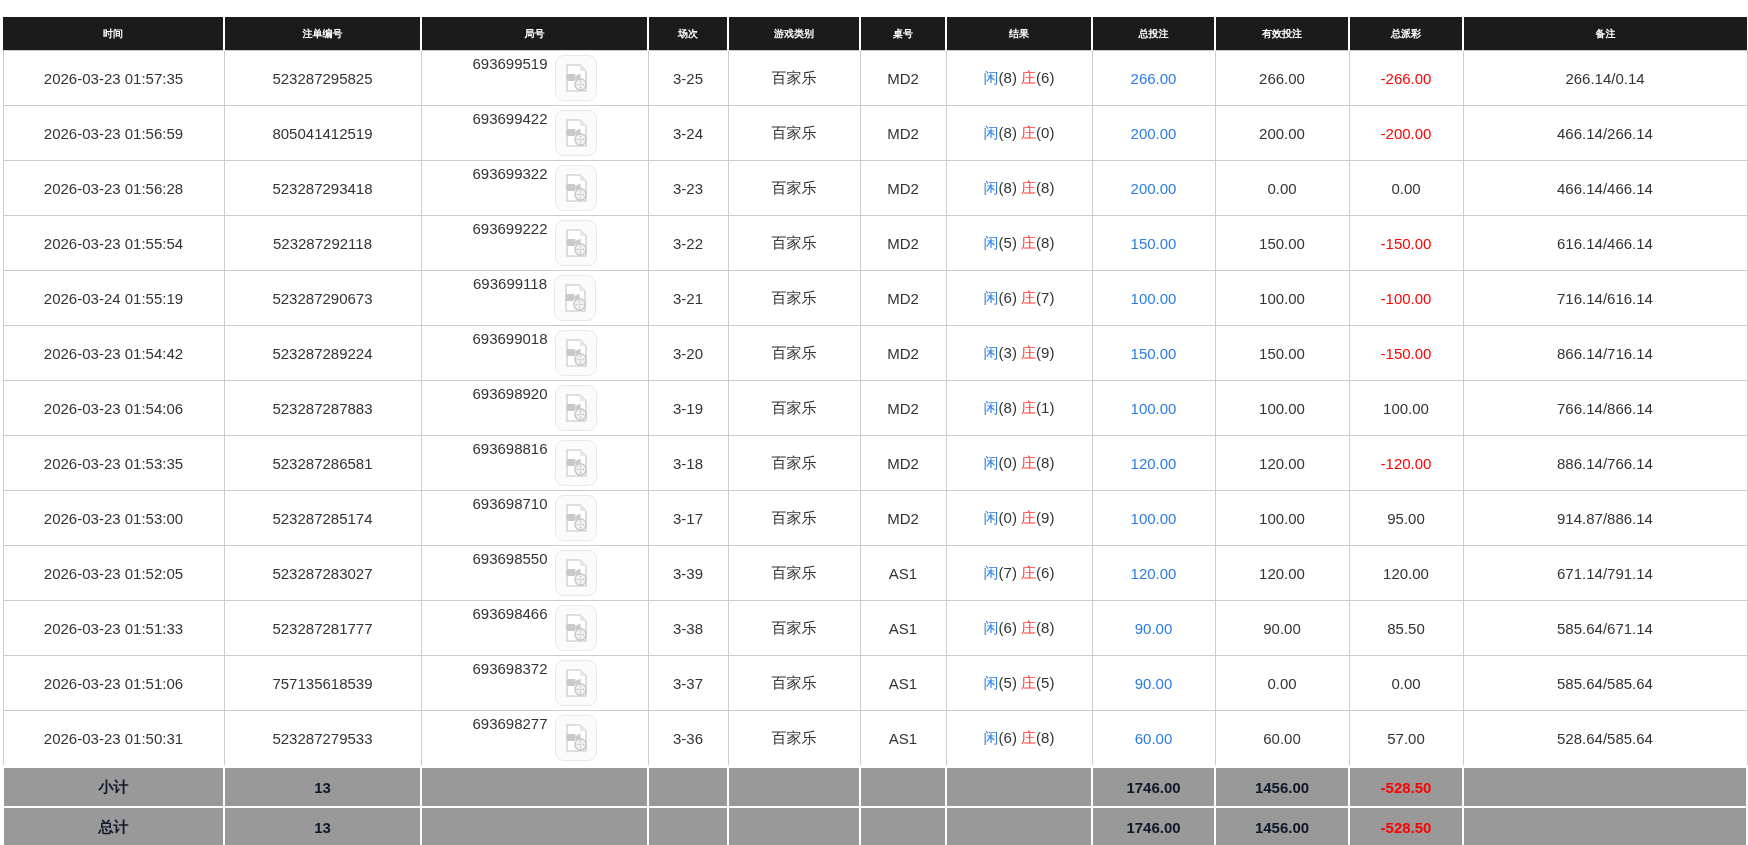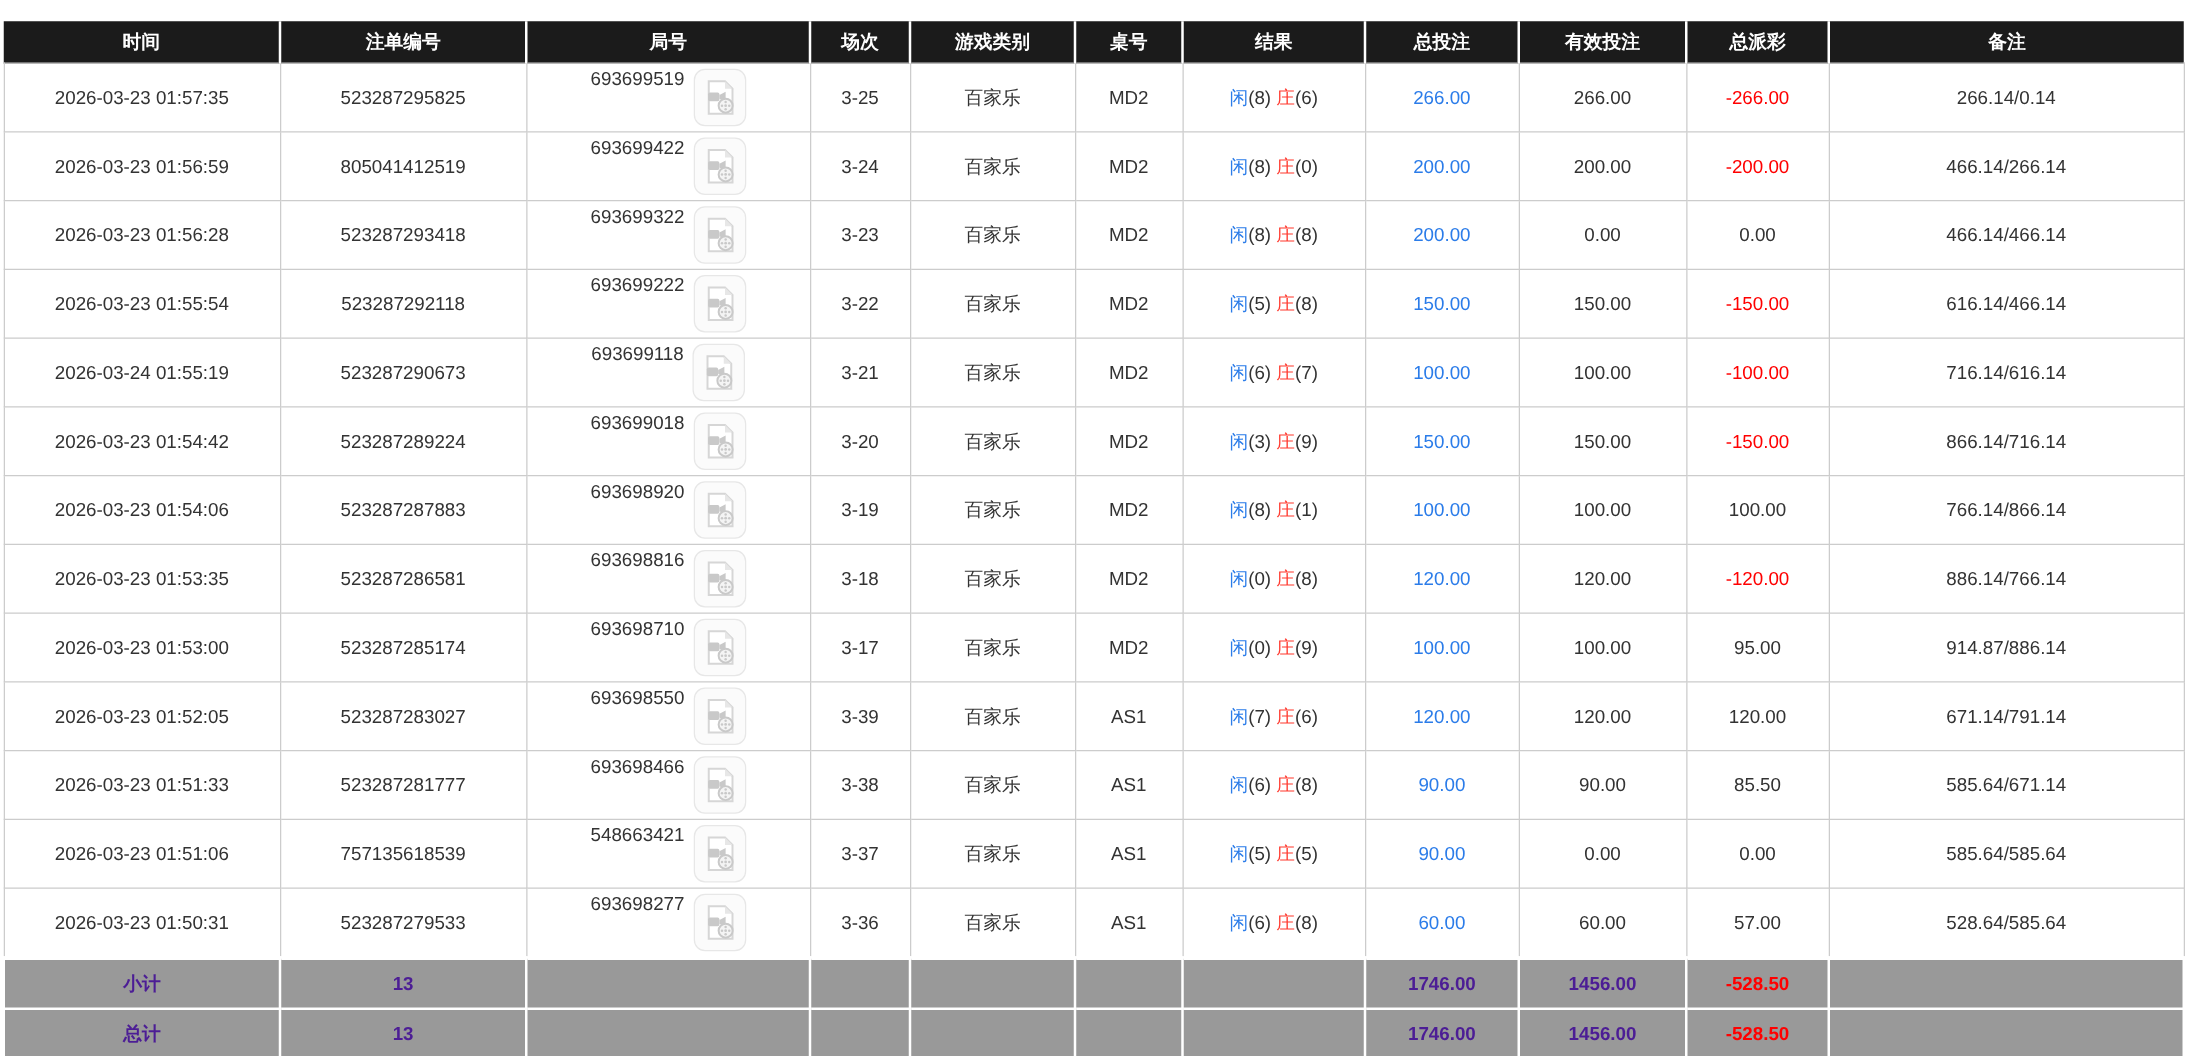--- a/index.html
+++ b/index.html
@@ -1,32 +1,32 @@
 <!DOCTYPE html>
 <html><head>
 <meta charset="utf-8">
 <style>
   html,body { margin:0; padding:0; background:#fff; }
   body { font-family:"Liberation Sans", sans-serif; color:#333; }
   .wrap { padding:17px 2px 0 2px; }
   table { border-collapse:collapse; table-layout:fixed; width:1744px; font-size:15px; }
   
   thead th {
-    background:#1b1b1b; color:#fff; font-weight:bold; font-size:15px;
+    background:#1b1b1b; color:#fff; font-weight:bold; font-size:10px;
     height:33px; padding:0; text-align:center; border-left:2px solid #fff;
   }
   thead th:first-child { border-left:none; }
   
   tbody td {
     background:#fff; border:1px solid #ccc; height:54px;
     text-align:center; vertical-align:middle; padding:0 4px;
   }
   
   tfoot td {
-    background:#999; color:#4c1d95; font-weight:bold; height:36px;
+    background:#999; color:#0f172a; font-weight:bold; height:36px;
     border:2px solid #fff; text-align:center; vertical-align:middle;
   }
   tfoot tr:first-child td { border-top:3px solid #fff; }
   .blue { color:#2b7ce9; }
   .neg  { color:#ff0000;margin-top:44px; }
   .player { color:#2b7ce9; }
   .banker { color:#ff3b30; }
   .round-cell-inner { display:inline-flex; justify-content:center; gap:7px; }
   .video-btn {
     display:inline-flex; align-items:center; justify-content:center;
@@ -441,21 +441,21 @@
     <td><span class="blue">90.00</span></td>
     <td>90.00</td>
     <td>85.50</td>
     <td>585.64/671.14</td>
   </tr>
         <tr>
     <td>2026-03-23 01:51:06</td>
     <td>757135618539</td>
     <td>
       <span class="round-cell-inner">
-        <span>548663421</span>
+        <span>693698372</span>
         <span class="video-btn">
           <svg width="26" height="30" viewBox="0 0 26 30" aria-hidden="true">
             <path d="M4 2 h13 l6 6 v20 H4 z" fill="#ffffff" stroke="#d6d6d6" stroke-width="1.6"></path>
             <path d="M17 2 l6 6 h-6 z" fill="#e7e7e7"></path>
             <rect x="3.5" y="11" width="9" height="7" rx="1.4" fill="#c9c9c9"></rect>
             <path d="M12.5 13 L17.5 10.4 v8.2 L12.5 16 z" fill="#c9c9c9"></path>
             <circle cx="17.5" cy="21.5" r="5.6" fill="#f4f4f4" stroke="#c9c9c9" stroke-width="1.6"></circle>
             <circle cx="17.5" cy="21.5" r="1.1" fill="#c9c9c9"></circle>
             <circle cx="17.5" cy="18.6" r="1.0" fill="#c9c9c9"></circle>
             <circle cx="17.5" cy="24.4" r="1.0" fill="#c9c9c9"></circle>

